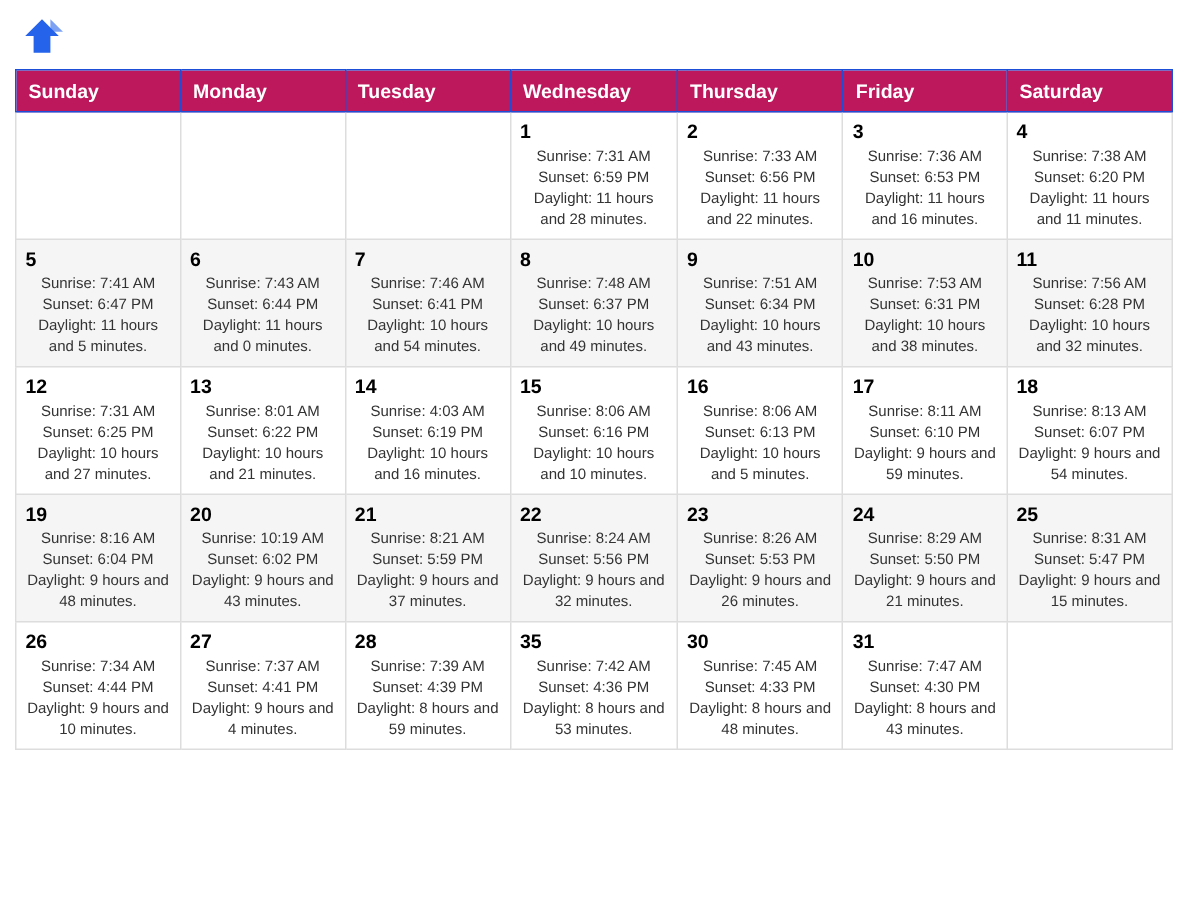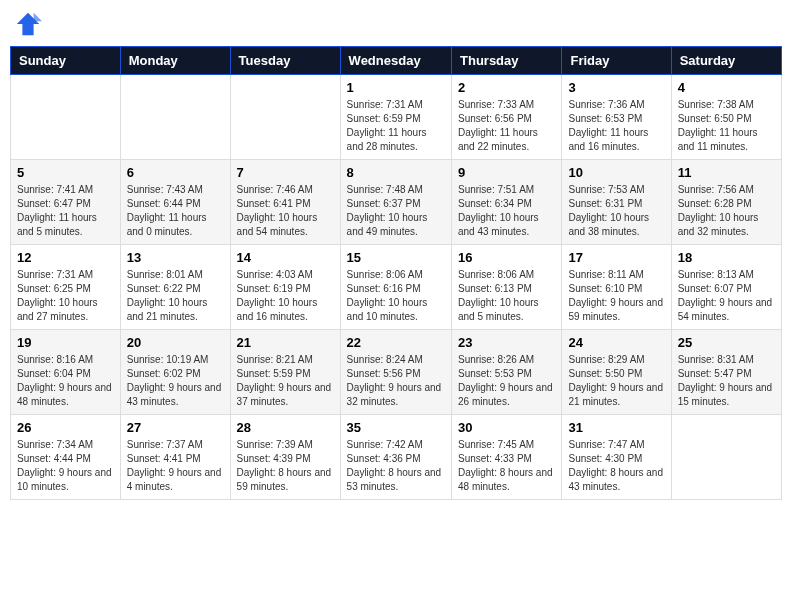--- a/index.html
+++ b/index.html
@@ -44,21 +44,21 @@
     .location {
       font-size: 14px;
       color: #555;
     }
     .calendar {
       width: 100%;
       border-collapse: collapse;
       border: 1px solid #ccc;
     }
     .calendar th {
-      background-color: #0f172a;
+      background-color: #be185d;
       color: #fff;
       text-align: left;
       padding: 6px 8px;
       font-size: 13px;
       font-weight: 600;
       border: 1px solid #1d4ed8;
     }
     .calendar td {
       vertical-align: top;
       border: 1px solid #ddd;
@@ -75,20 +75,21 @@
     .day-number {
       font-size: 13px;
       font-weight: bold;
       margin-bottom: 3px;
       color: #000;
     }
     .day-info {
       font-size: 10px;
       color: #333;
       line-height: 1.4;
+      text-align: center;
     }
     .empty-cell {
       background: #fff !important;
     }
   </style>
 </head>
 <body>
 
 <div class="header">
   <div class="logo">
@@ -138,21 +139,21 @@
         </td>
         <td>
           <div class="day-number">3</div>
           <div class="day-info">Sunrise: 7:36 AM
 Sunset: 6:53 PM
 Daylight: 11 hours and 16 minutes.</div>
         </td>
         <td>
           <div class="day-number">4</div>
           <div class="day-info">Sunrise: 7:38 AM
-Sunset: 6:50 PM
+Sunset: 6:20 PM
 Daylight: 11 hours and 11 minutes.</div>
         </td>
       </tr>
       <tr>
         <td>
           <div class="day-number">5</div>
           <div class="day-info">Sunrise: 7:41 AM
 Sunset: 6:47 PM
 Daylight: 11 hours and 5 minutes.</div>
         </td>

